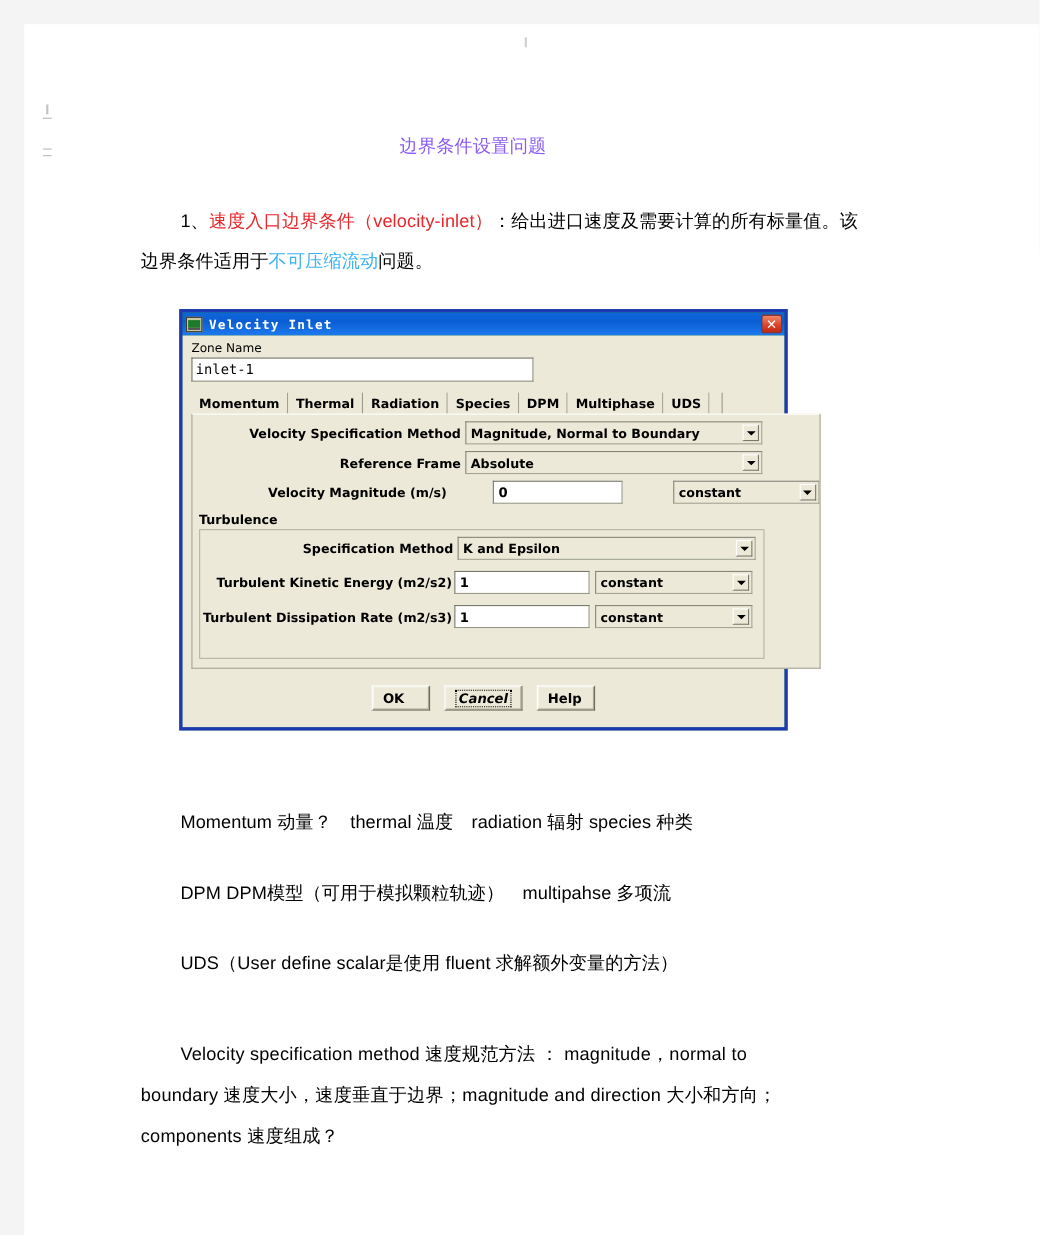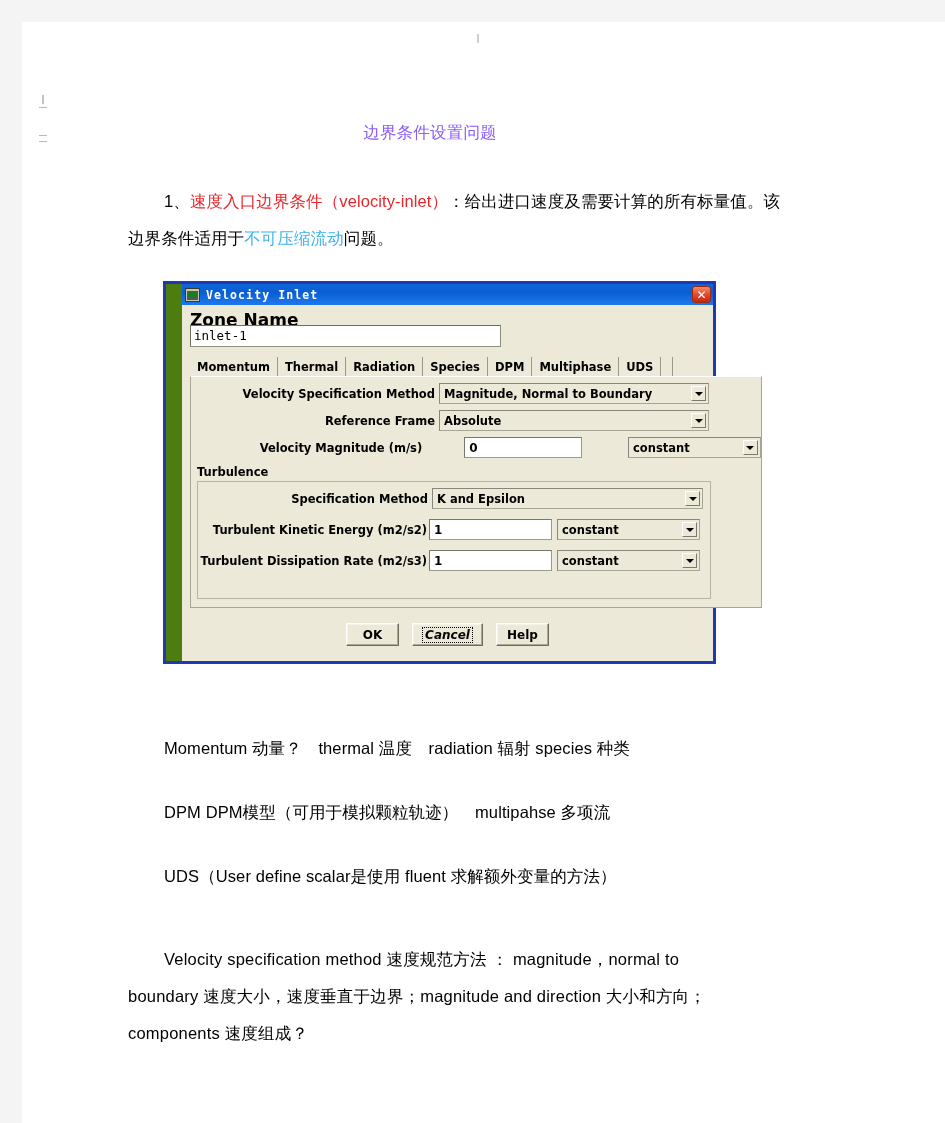--- a/index.html
+++ b/index.html
@@ -73,24 +73,23 @@
   }
 
   
   #dlg {
     position: absolute;
     left: 141px;
     top: 259px;
     width: 553px;
     height: 383px;
     border: 3px solid #1f39b4;
-    background: #4d7c0f;
+    background: #15803d;
     box-sizing: border-box;
     font-family: "DejaVu Sans", "Liberation Sans", sans-serif;
-    padding-left: 16px;
   }
   .titlebar {
     position: relative;
     height: 21px;
     background: linear-gradient(to bottom, #1065d8 0%, #0a5ed4 40%, #1e79ee 100%);
     display: flex;
     align-items: center;
     padding-left: 3px;
   }
   .win-icon {
@@ -145,22 +144,22 @@
   }
 
   .dlg-body {
     position: relative;
     height: calc(100% - 21px);
     background: #ece9d8;
     padding: 0;
   }
 
   .lbl {
-    font-size: 17px;
-    font-weight: 700;
+    font-size: 11px;
+    font-weight: 400;
     color: #000;
     font-family: "DejaVu Sans", sans-serif;
     white-space: nowrap;
   }
 
   .zone-name-lbl { position: absolute; left: 8px; top: 5px; }
 
   .zone-input {
     position: absolute;
     left: 8px;
@@ -313,21 +312,20 @@
     min-width: 53px;
     height: 23px;
     background: #ece9d8;
     border: 1px solid #ffffff;
     border-right-color: #6e6e5c;
     border-bottom-color: #6e6e5c;
     box-shadow: inset -1px -1px 0 #a9a995, inset 1px 1px 0 #f6f4ea;
     box-sizing: border-box;
     display: flex;
     align-items: center;
-    justify-content: center;
     font-size: 12px;
     font-weight: 700;
     color: #000;
     padding: 0 9px;
     font-family: "DejaVu Sans", sans-serif;
   }
   .btn.focused .inner {
     border: 1px dotted #000;
     padding: 0 2px;
     font-style: italic;

